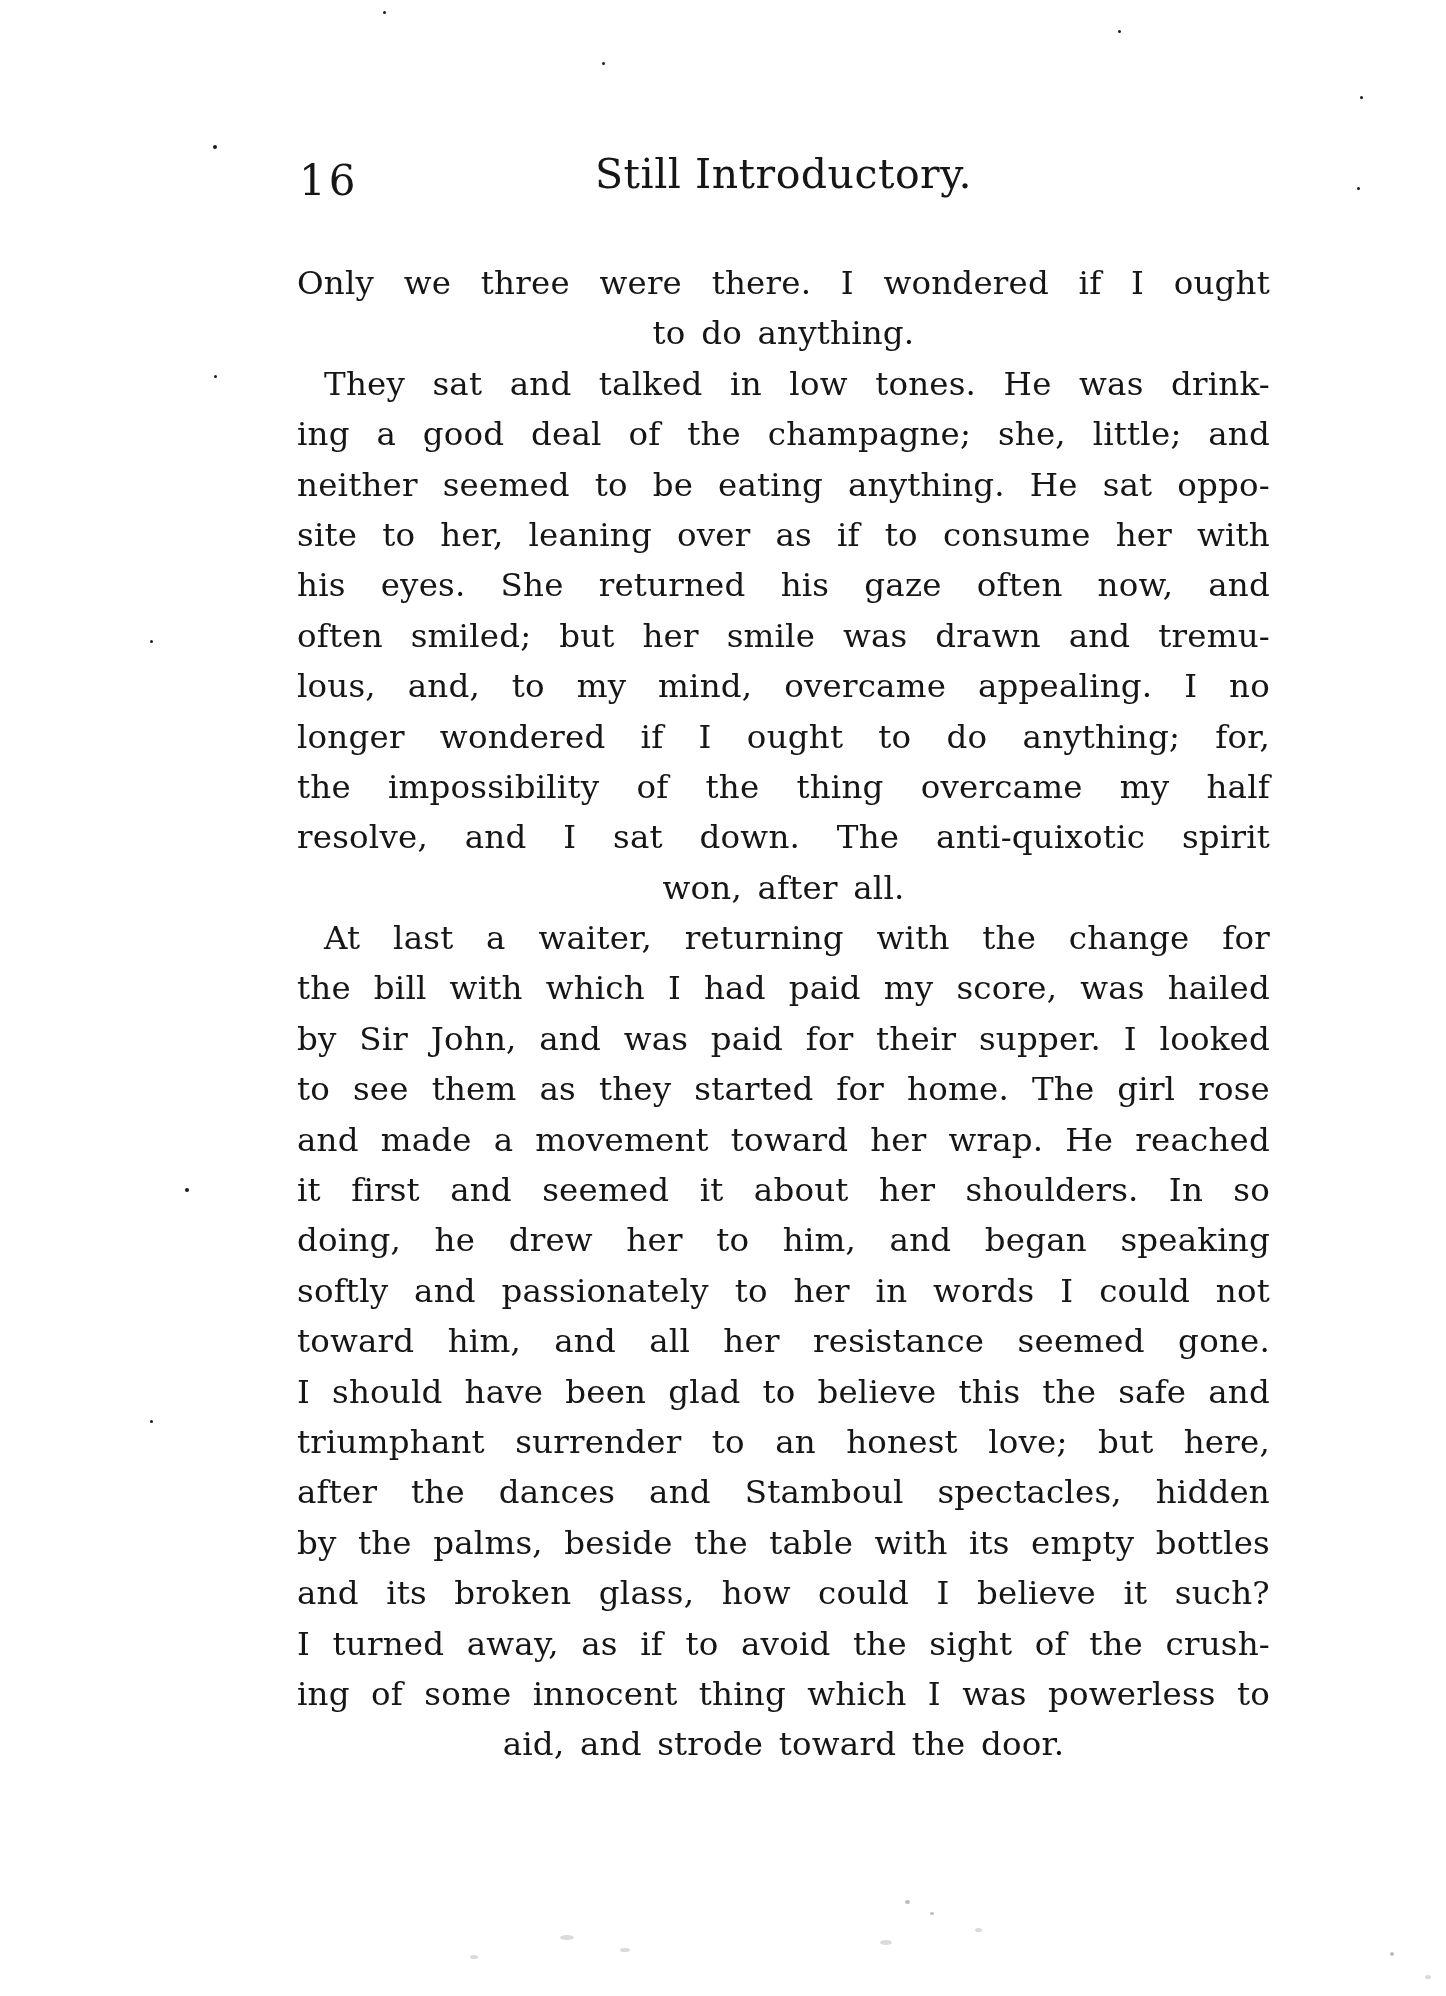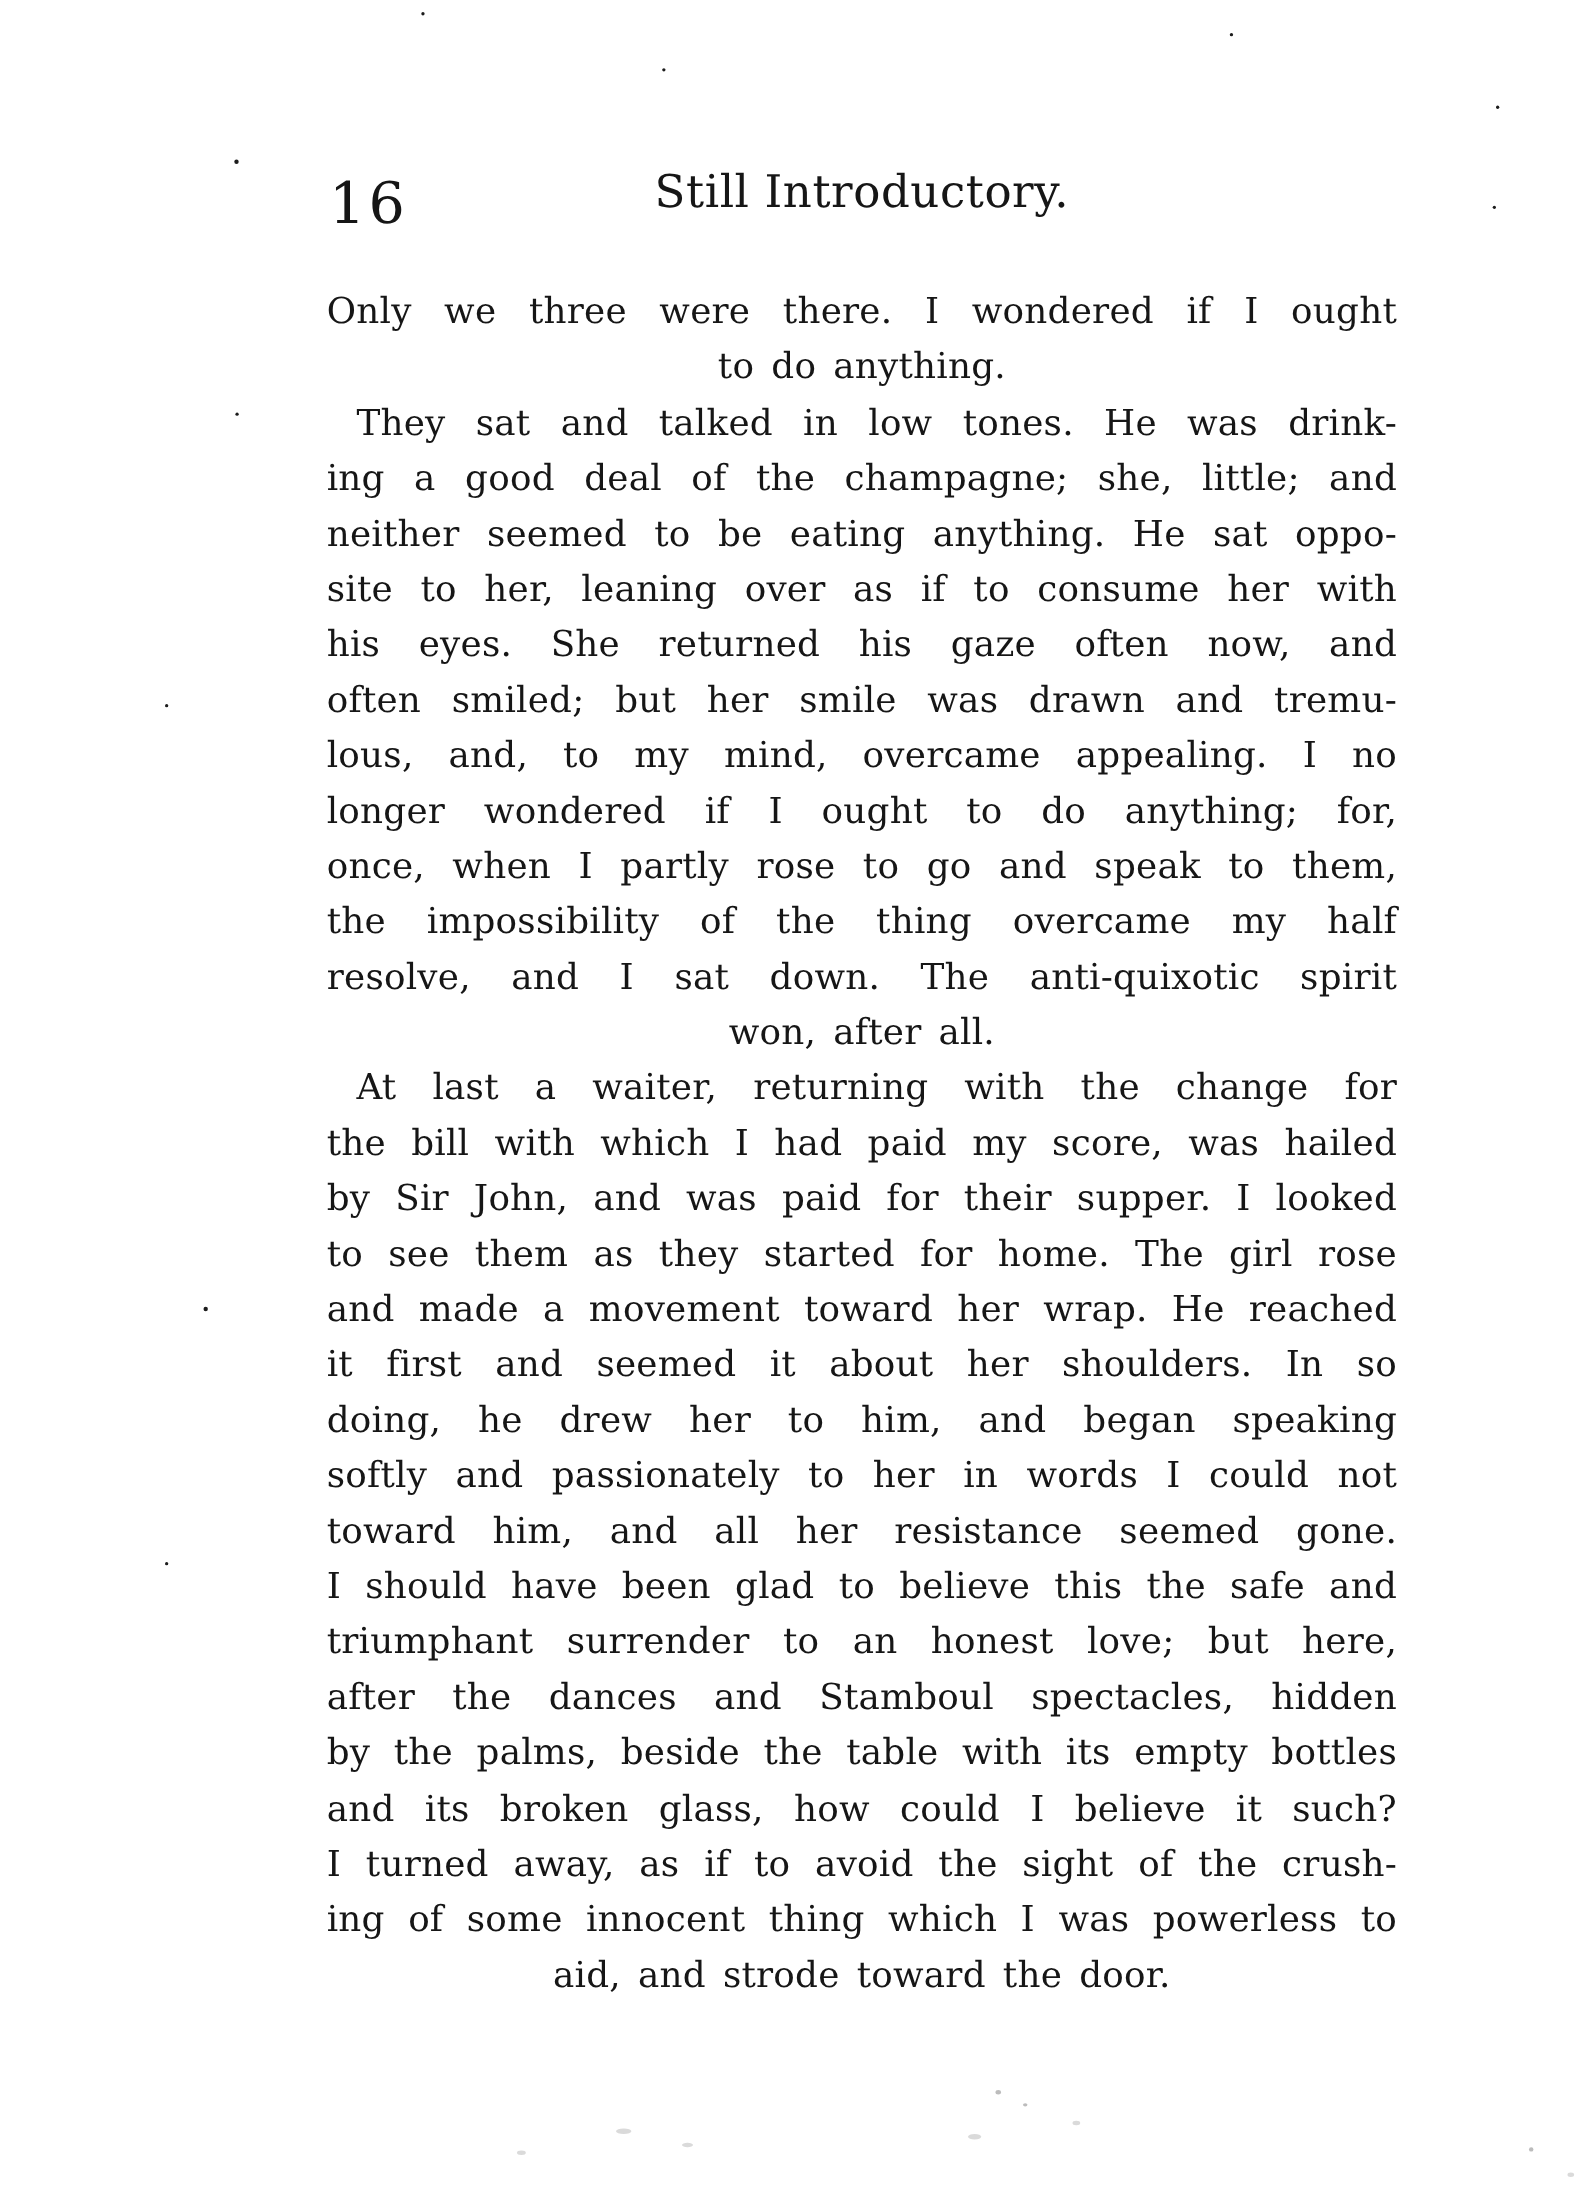--- a/index.html
+++ b/index.html
@@ -14,21 +14,21 @@
   .page { position: absolute; inset: 0; }
 
   .page-header {
     position: absolute;
     left: 297px; top: 150px;
     width: 973px; height: 58px;
   }
   .page-number {
     position: absolute;
     left: 2px; top: 6px;
-    font-size: 52px;
+    font-size: 42px;
     letter-spacing: 3px;
   }
   .header-title {
     position: absolute;
     left: 0; top: 0; width: 100%;
     text-align: center;
     font-size: 41px;
     font-weight: 400;
     letter-spacing: 0.5px;
   }
@@ -81,21 +81,20 @@
 
     <div class="para">
       <div class="line j indent">They sat and talked in low tones. He was drink-</div>
       <div class="line j">ing a good deal of the champagne; she, little; and</div>
       <div class="line j">neither seemed to be eating anything. He sat oppo-</div>
       <div class="line j">site to her, leaning over as if to consume her with</div>
       <div class="line j">his eyes. She returned his gaze often now, and</div>
       <div class="line j">often smiled; but her smile was drawn and tremu-</div>
       <div class="line j">lous, and, to my mind, overcame appealing. I no</div>
       <div class="line j">longer wondered if I ought to do anything; for,</div>
-      <div class="line j">once, when I partly rose to go and speak to them,</div>
       <div class="line j">the impossibility of the thing overcame my half</div>
       <div class="line j">resolve, and I sat down. The anti-quixotic spirit</div>
       <div class="line">won, after all.</div>
     </div>
 
     <div class="para">
       <div class="line j indent">At last a waiter, returning with the change for</div>
       <div class="line j">the bill with which I had paid my score, was hailed</div>
       <div class="line j">by Sir John, and was paid for their supper. I looked</div>
       <div class="line j">to see them as they started for home. The girl rose</div>

